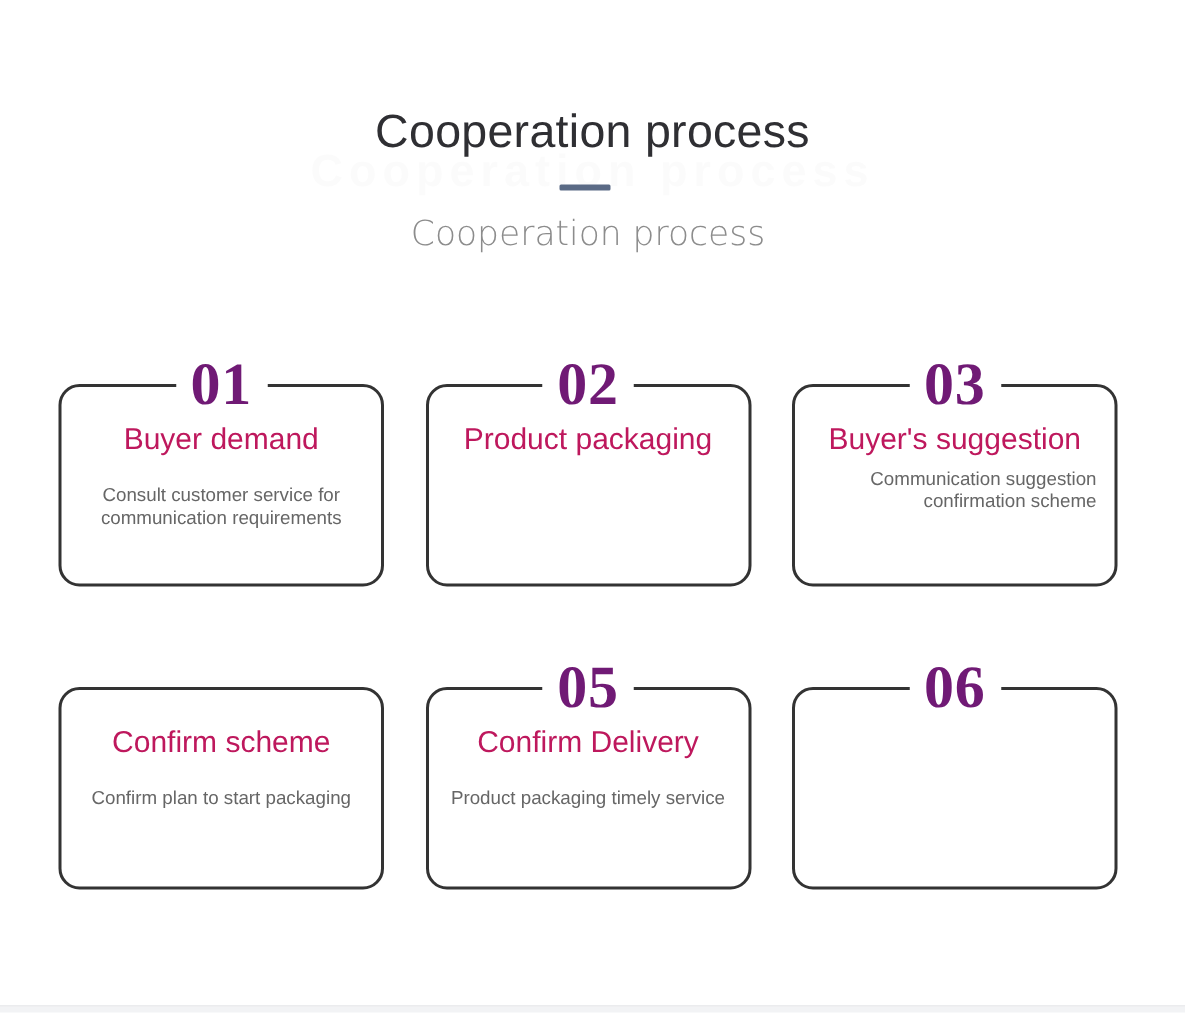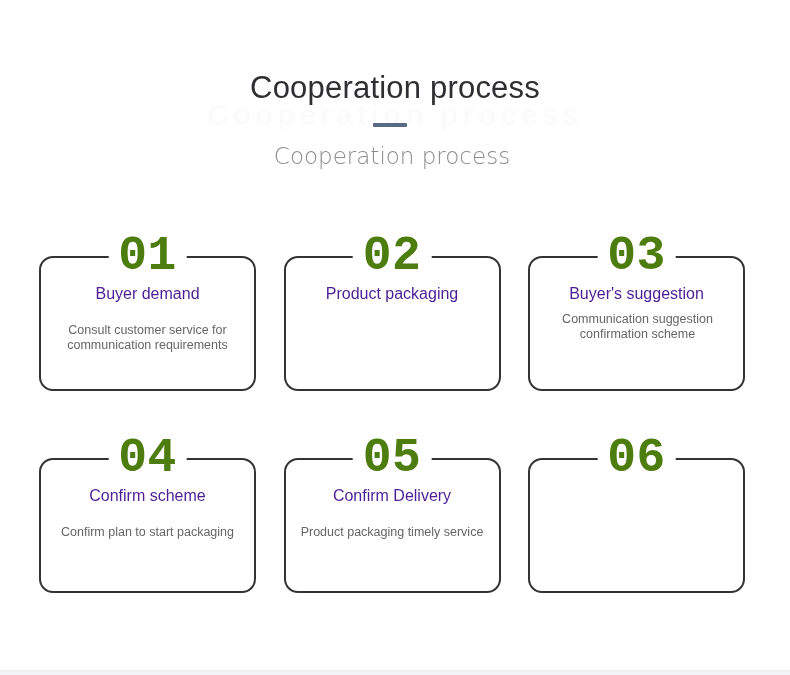--- a/index.html
+++ b/index.html
@@ -122,58 +122,58 @@
     width: 72px;
     height: 14px;
     background: #ffffff;
   }
 
   .card-number {
     position: absolute;
     top: 0;
     left: 50%;
     transform: translateX(-50%);
-    font-size: 48px;
+    font-size: 40px;
     font-weight: 700;
-    color: #4d7c0f;
+    color: #701a75;
     line-height: 40px;
     letter-spacing: 0.5px;
     z-index: 3;
     background: #ffffff;
     padding: 0 10px;
-    font-family: Liberation Mono, monospace;
+    font-family: Liberation Serif, serif;
   }
 
   .card-body {
     position: relative;
     z-index: 2;
     height: 135px;
     margin-top: 0;
     padding: 28px 14px 0 14px;
     text-align: center;
   }
   .card-title {
-    font-size: 16px;
+    font-size: 20px;
     font-weight: 400;
-    color: #4c1d95;
+    color: #be185d;
     line-height: 19px;
     margin: 0 0 20px 0;
     padding: 0 8px;
   }
   .card-desc {
     font-size: 12.5px;
     font-weight: 400;
     color: #666666;
     line-height: 15px;
     margin: 0;
   }
 
   
   .card.two-line .card-title { margin-bottom: 9px; }
-  .card.two-line .card-desc { text-align: center; padding-left: 2px; }
+  .card.two-line .card-desc { text-align: right; padding-left: 2px; }
 
   
   .footer-strip {
     position: absolute;
     left: 0;
     top: 670px;
     width: 790px;
     height: 5px;
     background: #f2f3f5;
     border-top: 1px solid #ebecee;
@@ -231,21 +231,20 @@
       </div>
 
     </div>
 
     <div class="grid-row">
 
       <div class="card">
         <div class="card-frame">
           <div class="card-notch"></div>
         </div>
-        <div class="card-number">04</div>
         <div class="card-body">
           <div class="card-title">Confirm scheme</div>
           <div class="card-desc">Confirm plan to start packaging</div>
         </div>
       </div>
 
       <div class="card">
         <div class="card-frame">
           <div class="card-notch"></div>
         </div>

